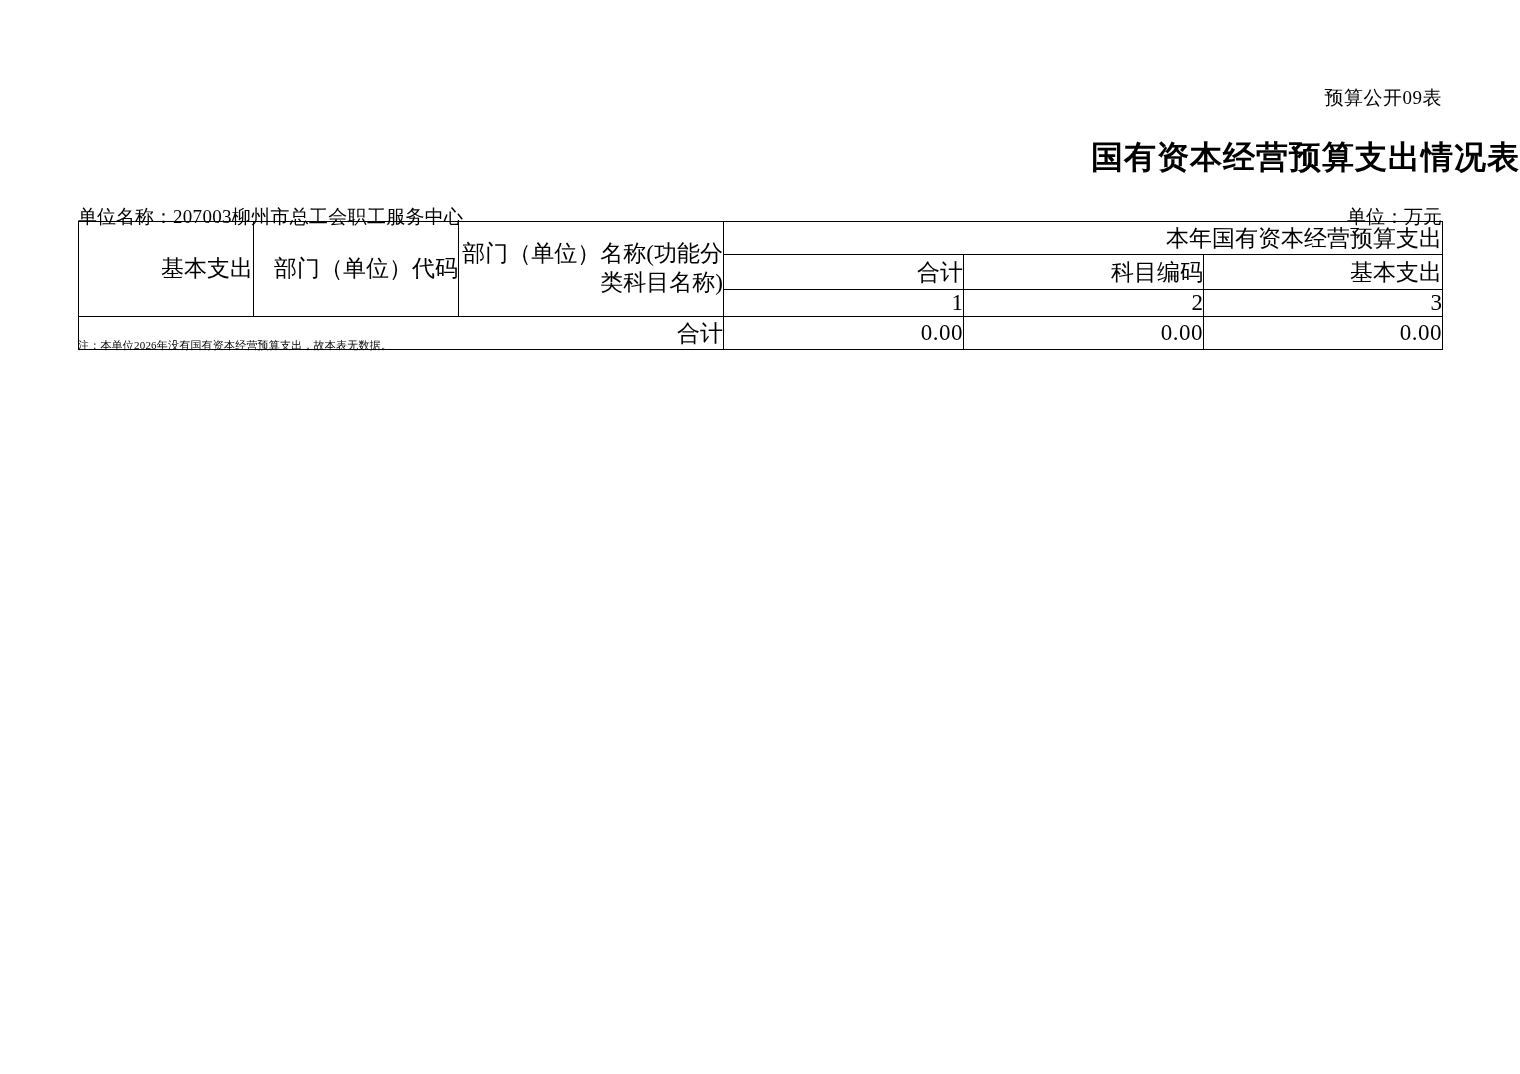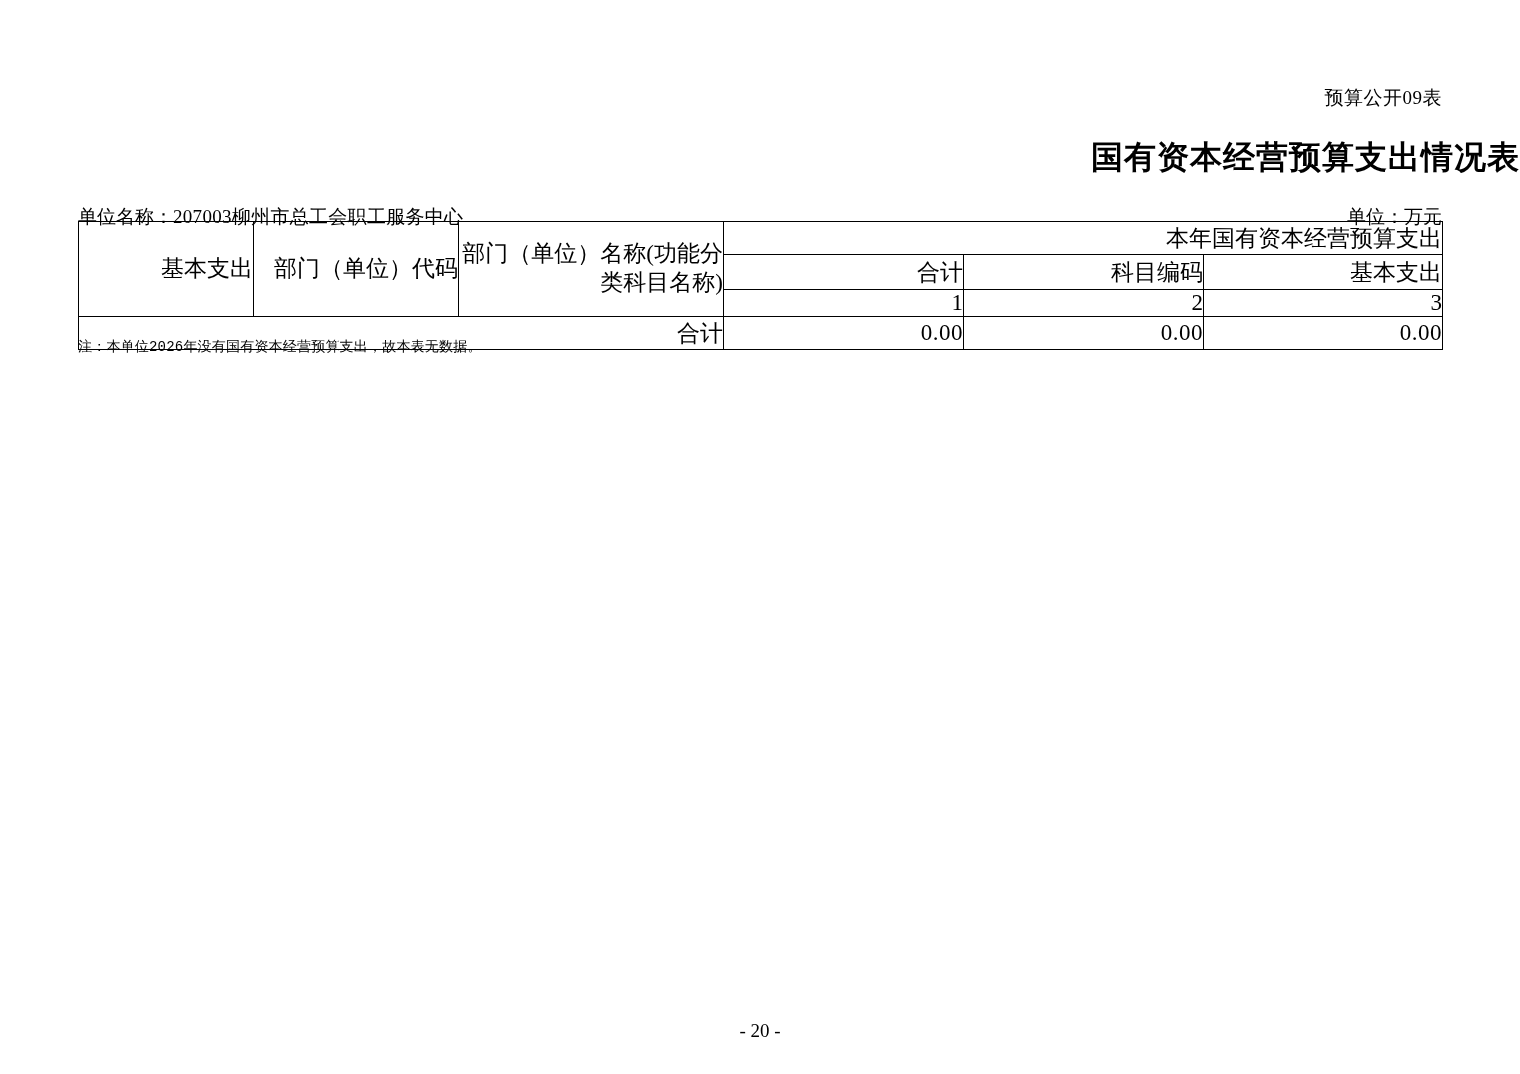--- a/index.html
+++ b/index.html
@@ -116,23 +116,23 @@
   .total-label {
     font-family: "DejaVu Sans", "Liberation Sans", sans-serif;
     font-weight: bold;
     font-size: 17px;
   }
 
   .note {
     position: absolute;
     top: 338px;
     left: 78px;
-    font-size: 14px;
+    font-size: 11px;
     letter-spacing: 0.2px;
-    font-family: Liberation Mono, monospace;
+    font-family: Liberation Serif, serif;
   }
 
   .page-number {
     position: absolute;
     bottom: 32px;
     left: 0;
     width: 1520px;
     text-align: center;
     font-size: 19px;
   }
@@ -183,15 +183,14 @@
         <td colspan="3" class="total-label">合计</td>
         <td class="num">0.00</td>
         <td class="num">0.00</td>
         <td class="num">0.00</td>
       </tr>
     </tbody>
   </table>
 
   <div class="note">注：本单位2026年没有国有资本经营预算支出，故本表无数据。</div>
 
-  <div class="page-number">- 20 -</div>
 
 </div>
 
 </body></html>

